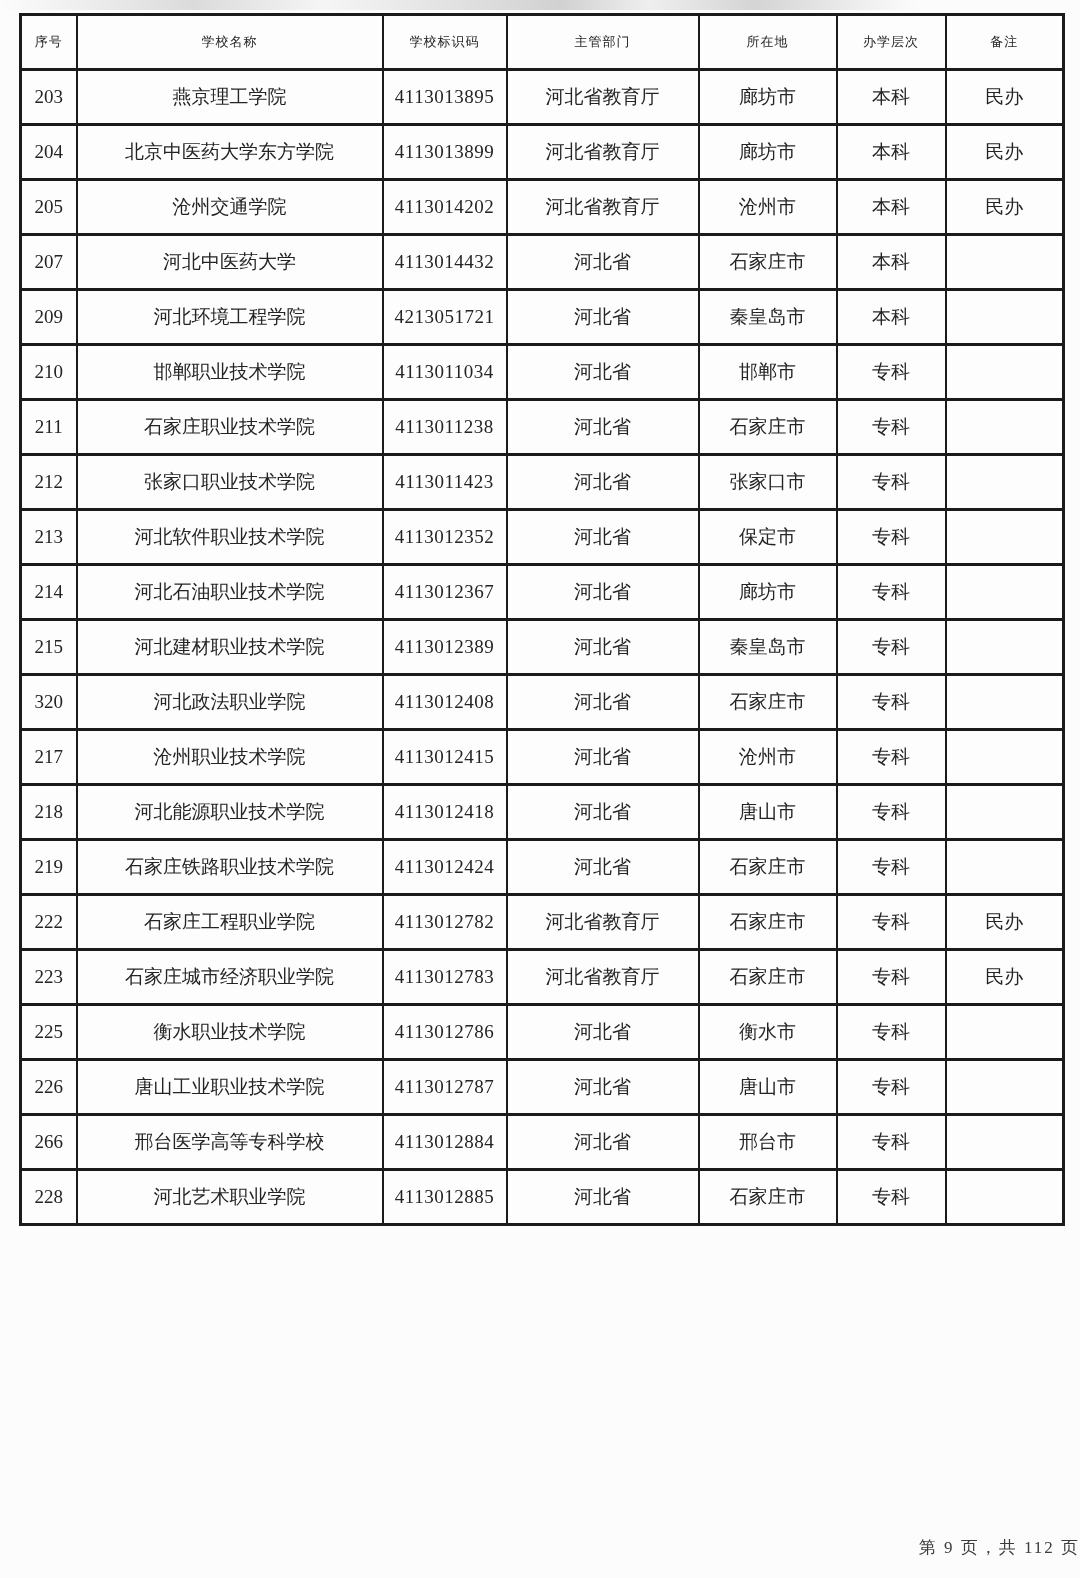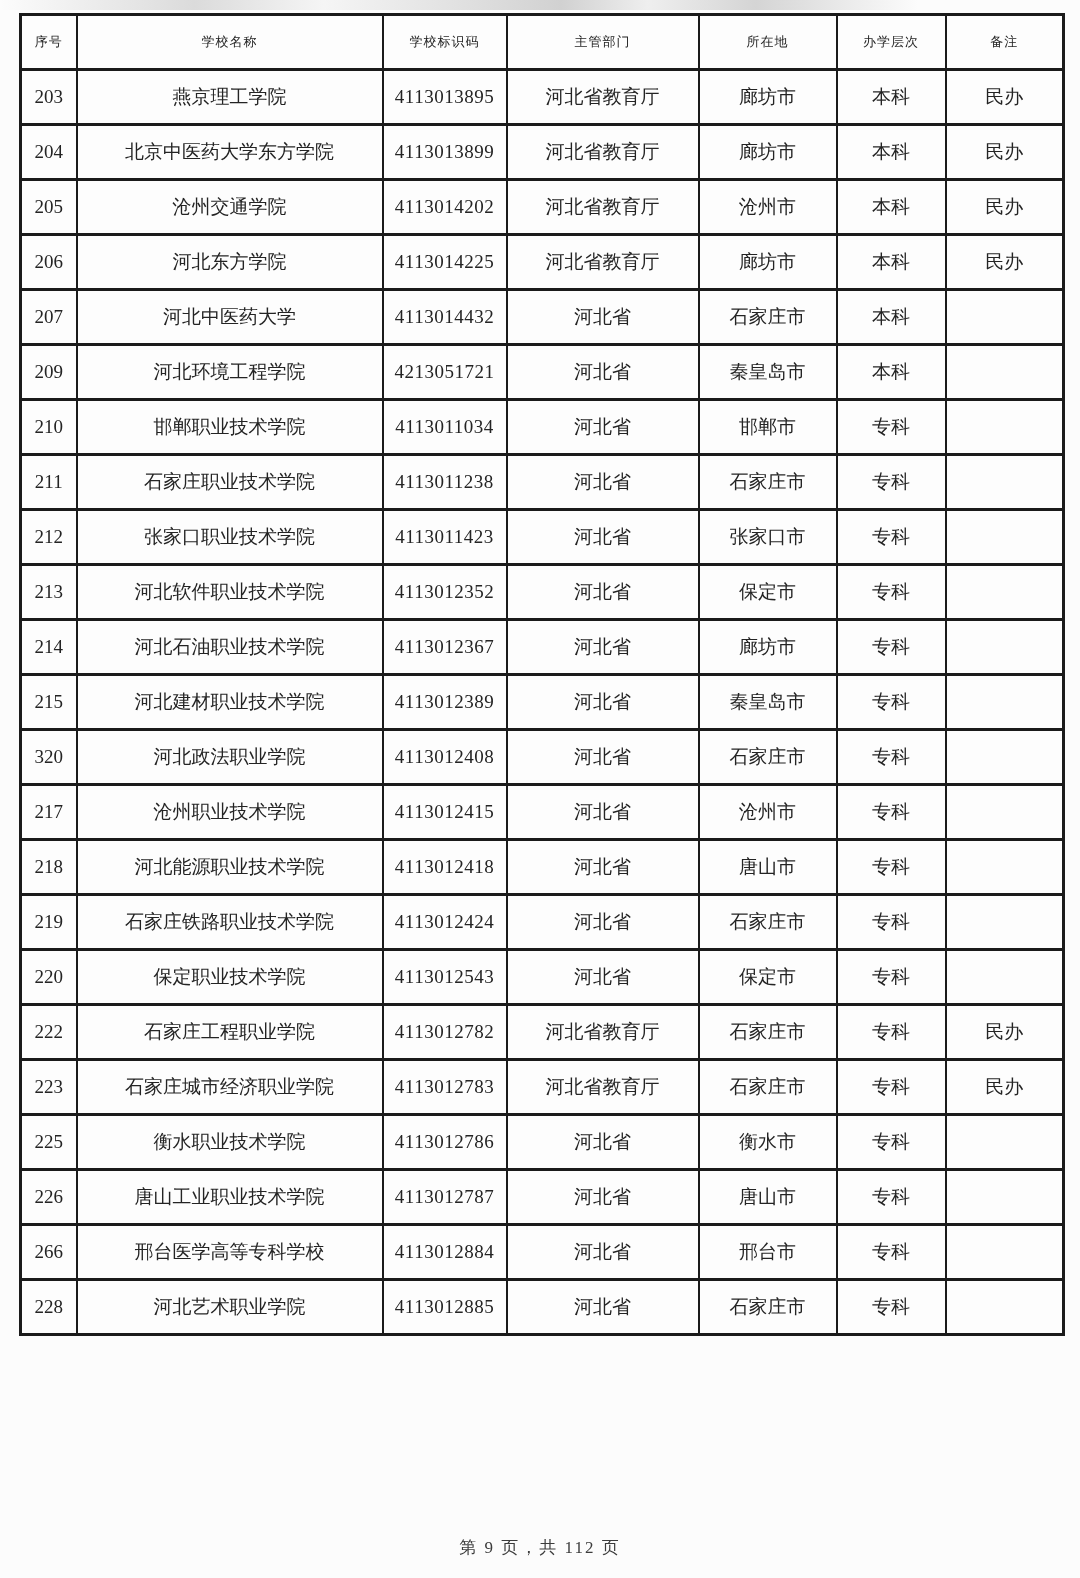--- a/index.html
+++ b/index.html
@@ -69,21 +69,21 @@
     font-family: Liberation Serif, serif;
   }
   td.cell-index {
     font-size: 20px;
   }
   .page-footer {
     position: absolute;
     left: 0;
     top: 1536px;
     width: 1080px;
-    text-align: center;
+    text-align: right;
     font-size: 17px;
     letter-spacing: 2px;
     color: #3c3c3c;
   }
 </style>
 </head>
 <body>
 
 <div class="scan-artifact-top"></div>
 
@@ -130,29 +130,20 @@
       <tr>
     <td class="cell-index">205</td>
     <td class="cell-school-name">沧州交通学院</td>
     <td class="cell-code">4113014202</td>
     <td class="cell-department">河北省教育厅</td>
     <td class="cell-location">沧州市</td>
     <td class="cell-level">本科</td>
     <td class="cell-note">民办</td>
   </tr>
       <tr>
-    <td class="cell-index">206</td>
-    <td class="cell-school-name">河北东方学院</td>
-    <td class="cell-code">4113014225</td>
-    <td class="cell-department">河北省教育厅</td>
-    <td class="cell-location">廊坊市</td>
-    <td class="cell-level">本科</td>
-    <td class="cell-note">民办</td>
-  </tr>
-      <tr>
     <td class="cell-index">207</td>
     <td class="cell-school-name">河北中医药大学</td>
     <td class="cell-code">4113014432</td>
     <td class="cell-department">河北省</td>
     <td class="cell-location">石家庄市</td>
     <td class="cell-level">本科</td>
     <td class="cell-note"></td>
   </tr>
       <tr>
     <td class="cell-index">209</td>
@@ -243,29 +234,20 @@
     <td class="cell-location">唐山市</td>
     <td class="cell-level">专科</td>
     <td class="cell-note"></td>
   </tr>
       <tr>
     <td class="cell-index">219</td>
     <td class="cell-school-name">石家庄铁路职业技术学院</td>
     <td class="cell-code">4113012424</td>
     <td class="cell-department">河北省</td>
     <td class="cell-location">石家庄市</td>
-    <td class="cell-level">专科</td>
-    <td class="cell-note"></td>
-  </tr>
-      <tr>
-    <td class="cell-index">220</td>
-    <td class="cell-school-name">保定职业技术学院</td>
-    <td class="cell-code">4113012543</td>
-    <td class="cell-department">河北省</td>
-    <td class="cell-location">保定市</td>
     <td class="cell-level">专科</td>
     <td class="cell-note"></td>
   </tr>
       <tr>
     <td class="cell-index">222</td>
     <td class="cell-school-name">石家庄工程职业学院</td>
     <td class="cell-code">4113012782</td>
     <td class="cell-department">河北省教育厅</td>
     <td class="cell-location">石家庄市</td>
     <td class="cell-level">专科</td>

